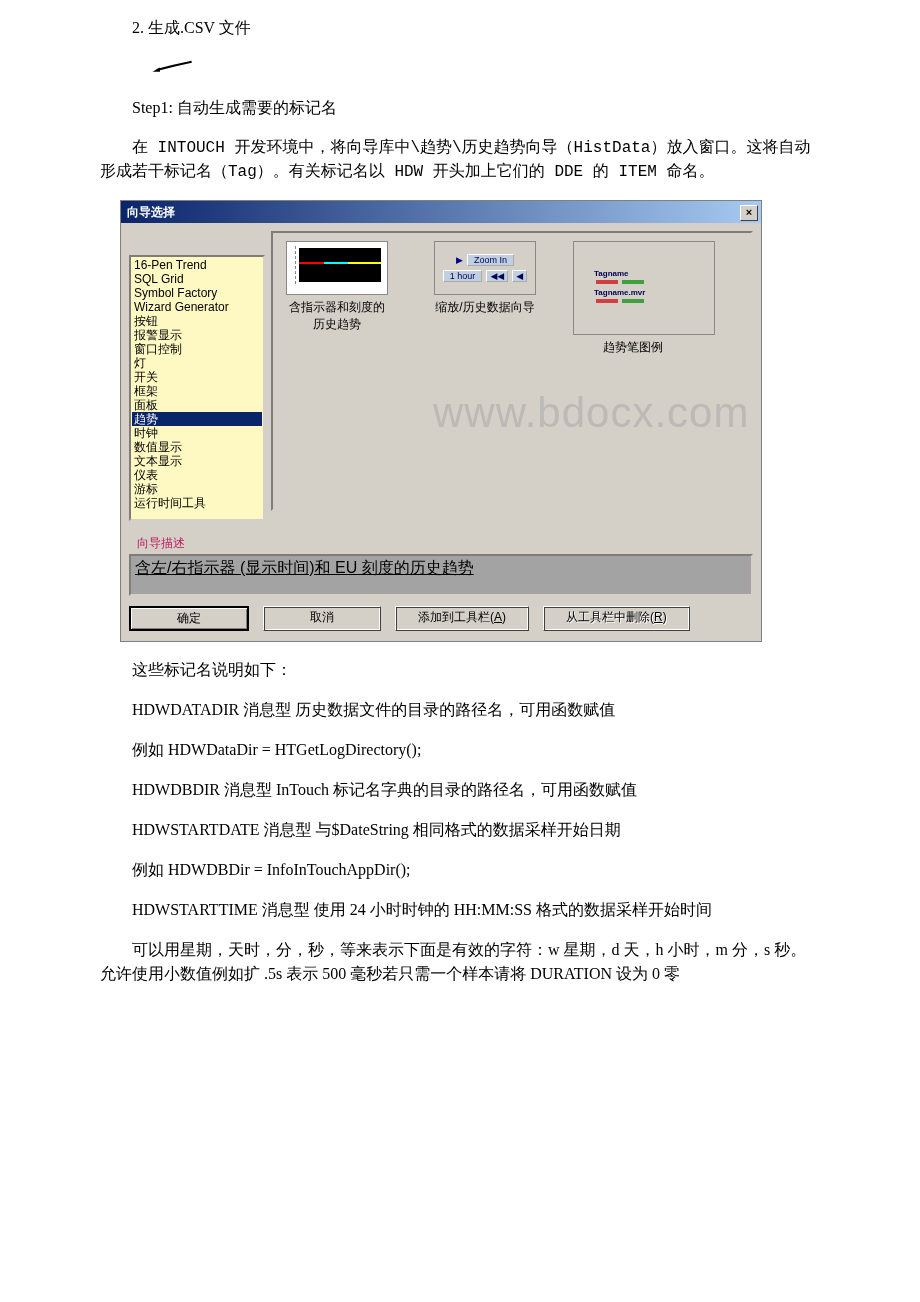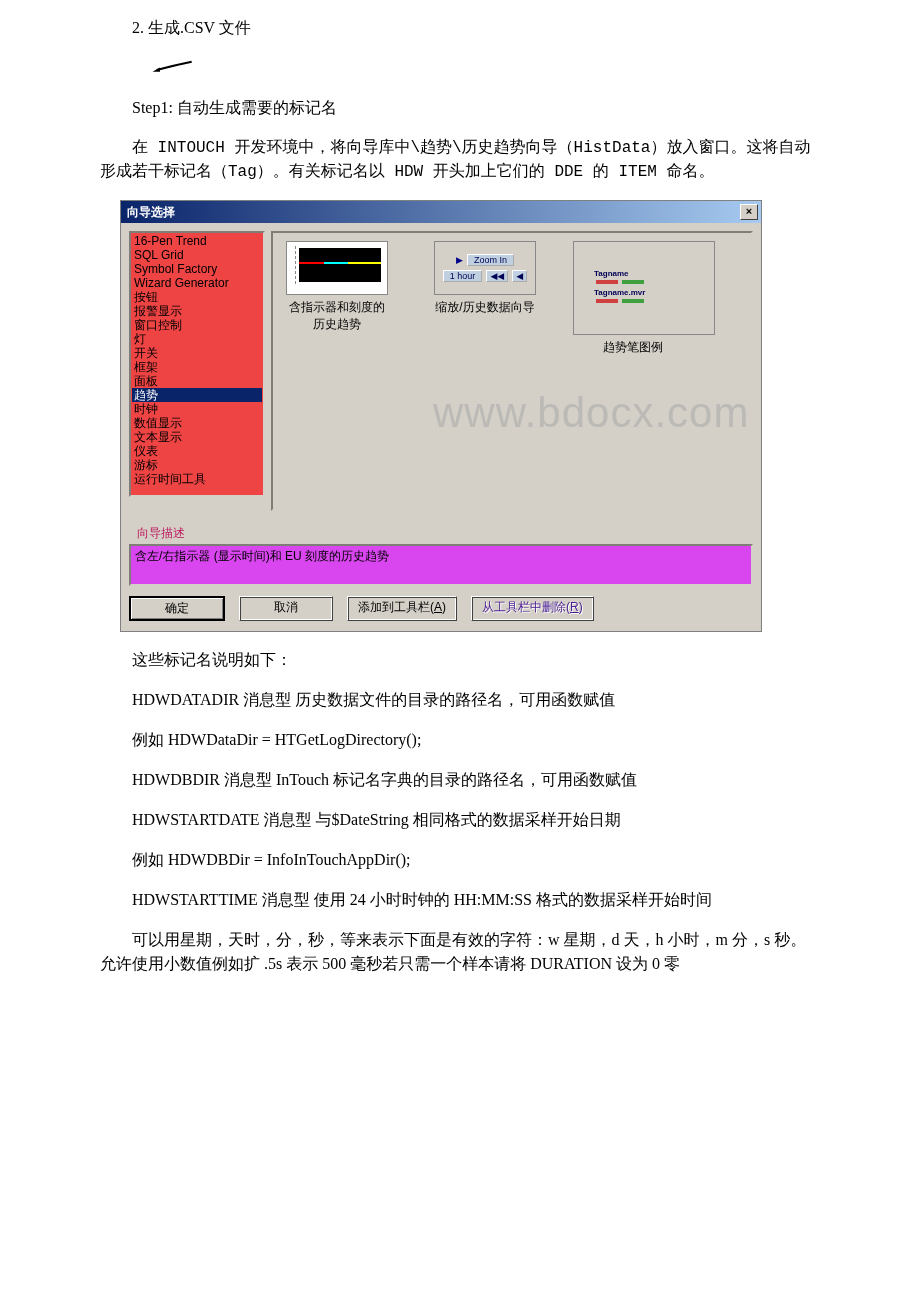--- a/index.html
+++ b/index.html
@@ -38,21 +38,21 @@
   .dialog {
     width: 640px;
     border: 1px solid #808080;
     background: #d4d0c8;
     font-family: "SimSun", "宋体", sans-serif;
     font-size: 12px;
     position: relative;
   }
   .titlebar {
     display: flex;
-    align-items: center;
+    align-items: flex-end;
     justify-content: space-between;
     background: linear-gradient(to right, #0a246a, #a6caf0);
     color: #fff;
     font-weight: bold;
     padding: 2px 3px 2px 6px;
     height: 18px;
   }
   .close-btn {
     width: 16px;
     height: 14px;
@@ -68,24 +68,25 @@
     font-weight: bold;
   }
   .dialog-body {
     display: flex;
     padding: 8px;
     gap: 6px;
   }
   .listbox {
     width: 130px;
     height: 260px;
-    background: #ef4444;
+    background: #fef9c3;
     border: 2px inset #d4d0c8;
     overflow: hidden;
     padding: 1px;
+    margin-top: 24px;
   }
   .listbox-item {
     padding: 0 2px;
     line-height: 14px;
     font-size: 12px;
     white-space: nowrap;
     font-family: "MS Sans Serif", "SimSun", sans-serif;
     cursor: default;
   }
   .listbox-item.selected {
@@ -192,49 +193,50 @@
 
   .desc-group {
     margin: 4px 8px 2px;
   }
   .desc-label {
     padding: 2px 8px;
     color: #be185d;
   }
   .desc-box {
     height: 34px;
-    background: #d946ef;
+    background: #a3a3a3;
     border: 2px inset #d4d0c8;
     padding: 2px 4px;
-    font-size: 12px;
+    font-size: 16px;
+    text-decoration: underline;
   }
   .btn-row {
     display: flex;
     gap: 14px;
     padding: 8px 8px 10px;
   }
   .win-btn {
     min-width: 72px;
-    padding: 2px 10px;
+    padding: 2px 22px;
     background: #d4d0c8;
     border: 1px solid #000;
     border-top-color: #fff;
     border-left-color: #fff;
     border-right-color: #404040;
     border-bottom-color: #404040;
     box-shadow: 1px 1px 0 #404040 inset, -1px -1px 0 #fff inset;
     font-size: 12px;
     text-align: center;
   }
   .win-btn.default {
     border: 2px solid #000;
     box-shadow: 1px 1px 0 #fff inset, -1px -1px 0 #808080 inset;
   }
   .win-btn.disabled {
-    color: #4c1d95;
+    color: #000000;
     text-shadow: 1px 1px 0 #fff;
   }
   .accel { text-decoration: underline; }
 
   .watermark {
     position: absolute;
     bottom: 72px;
     left: 160px;
     right: 10px;
     font-size: 42px;

